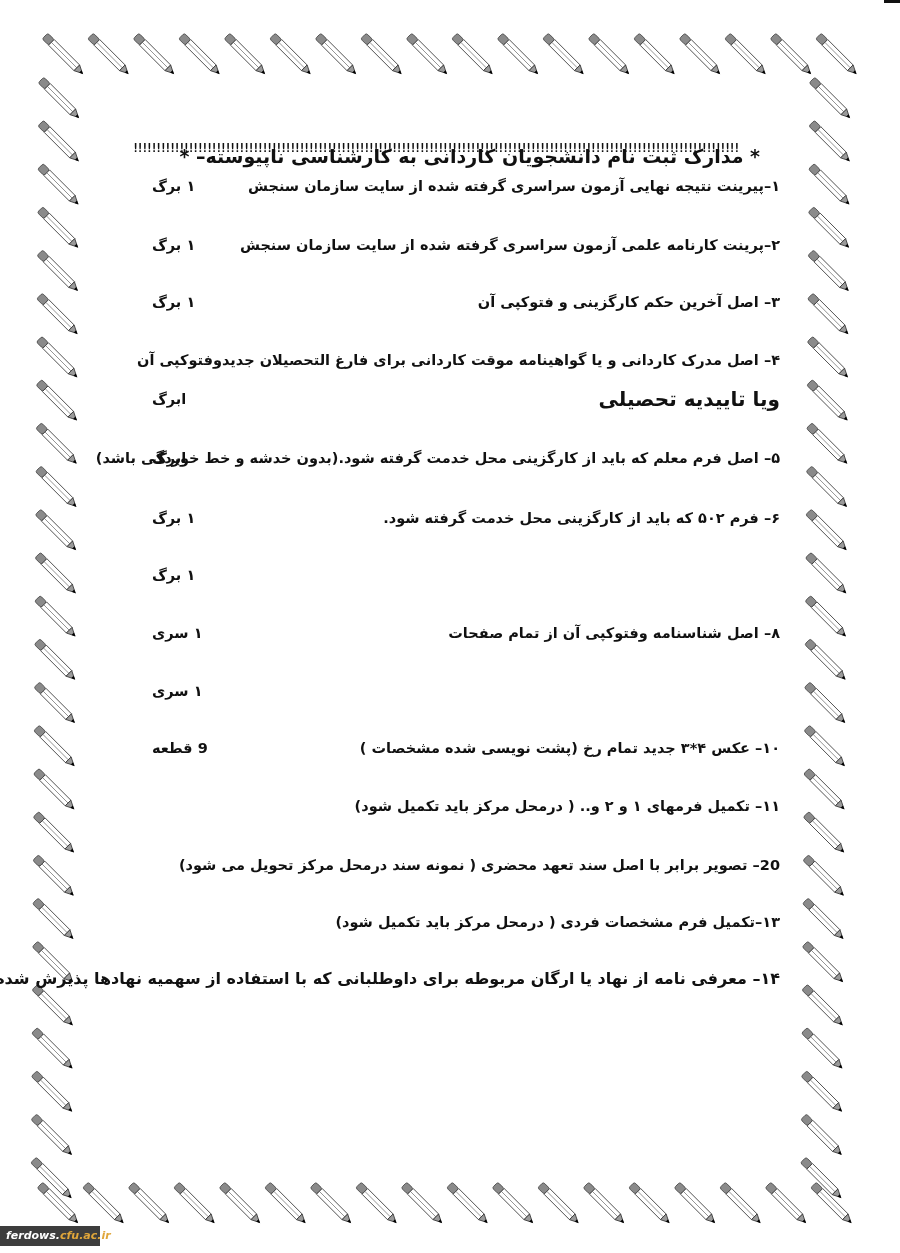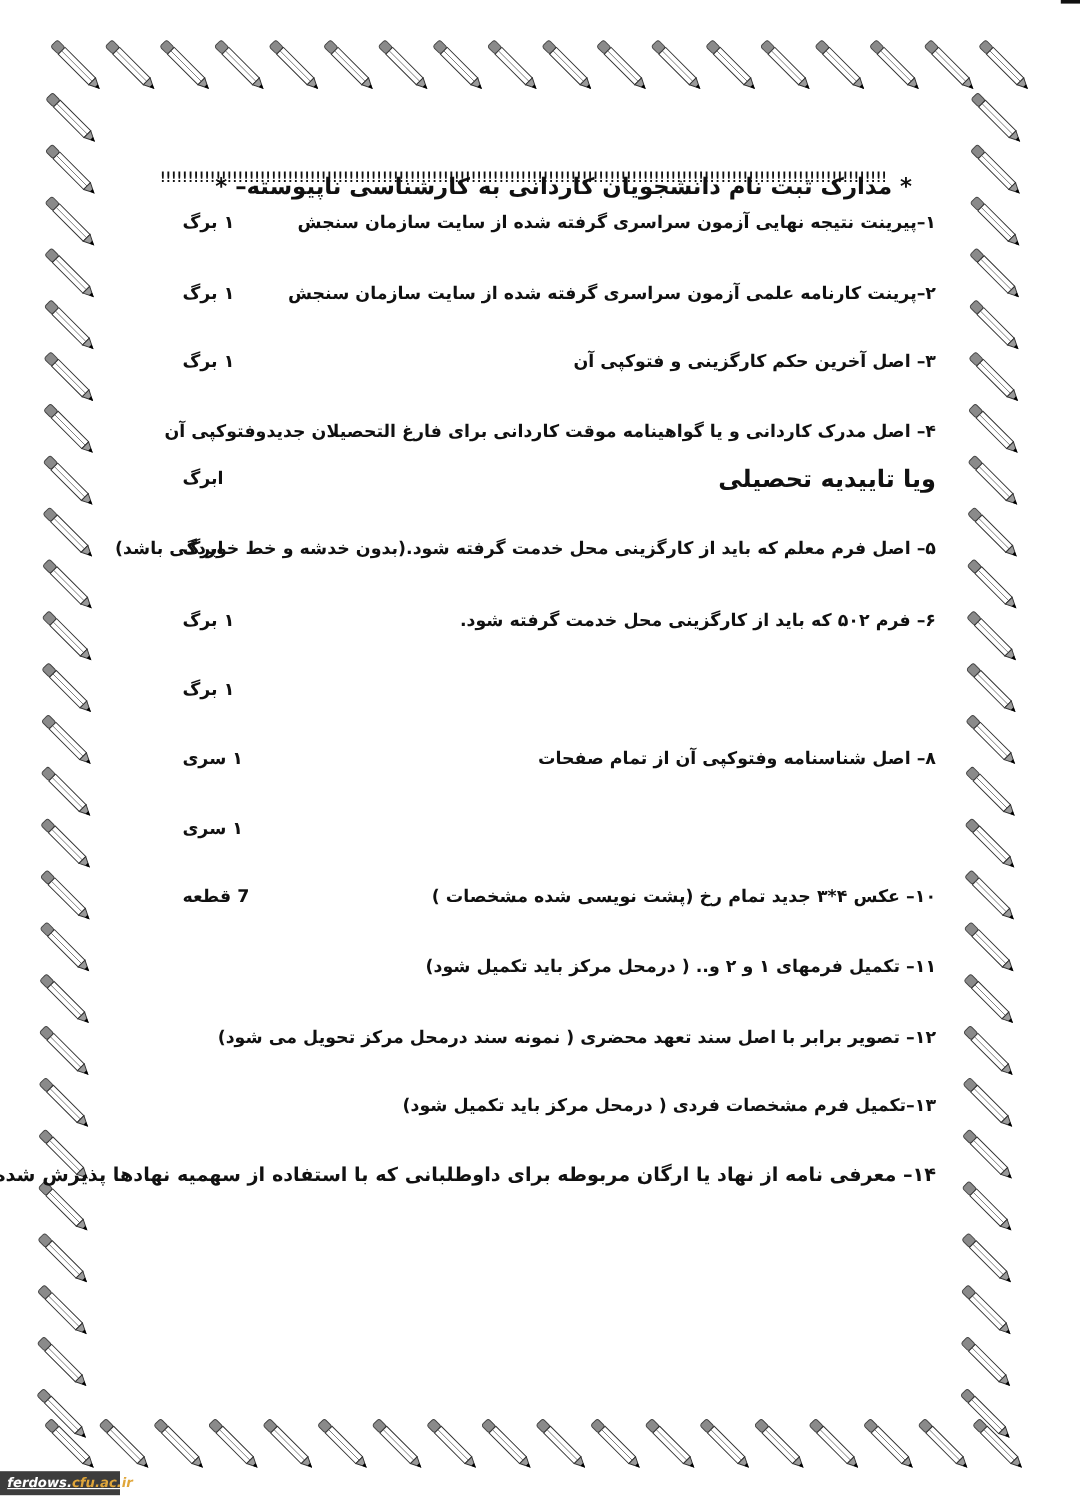--- a/index.html
+++ b/index.html
@@ -28,21 +28,21 @@
   .item .text {
     position: absolute; right: 0; font-weight: bold; font-size: 14.5px; white-space: nowrap; line-height: 24px;
   }
   .item .qty {
     position: absolute; left: 22px; font-weight: bold; font-size: 14.5px; white-space: nowrap; line-height: 24px;
   }
   .item .text.big { font-size: 20px; }
   .watermark {
     position: absolute; left: 0; top: 1226px; width: 100px; height: 20px;
     background: #3d3d3d; color: #fff; font-family: "DejaVu Sans", sans-serif;
-    font-style: italic; font-weight: bold; font-size: 11px; line-height: 20px; padding-left: 6px; box-sizing: border-box; text-decoration: underline;
+    font-style: italic; font-weight: bold; font-size: 11px; line-height: 20px; padding-left: 6px; box-sizing: border-box;
   }
   .watermark .accent { color: #e0a63a; }
 </style>
 </head>
 <body>
 
 <svg class="border" xmlns="http://www.w3.org/2000/svg" width="900" height="1253">
   <defs>
     <g id="pencil">
 
@@ -185,28 +185,28 @@
   </div>
   <div class="item" style="top:621px">
     <span class="text">۸– اصل شناسنامه وفتوکپی آن از تمام صفحات</span>
     <span class="qty">۱ سری</span>
   </div>
   <div class="item" style="top:679px">
     <span class="qty">۱ سری</span>
   </div>
   <div class="item" style="top:736px">
     <span class="text">۱۰– عکس ۴*۳ جدید تمام رخ (پشت نویسی شده مشخصات )</span>
-    <span class="qty">7 قطعه</span>
+    <span class="qty">9 قطعه</span>
   </div>
   <div class="item" style="top:794px">
     <span class="text">۱۱– تکمیل فرمهای  ۱  و   ۲ و..  ( درمحل مرکز باید تکمیل شود)</span>
     <span class="qty"></span>
   </div>
   <div class="item" style="top:853px">
-    <span class="text">۱۲– تصویر برابر با اصل سند تعهد محضری ( نمونه سند درمحل مرکز تحویل می شود)</span>
+    <span class="text">20– تصویر برابر با اصل سند تعهد محضری ( نمونه سند درمحل مرکز تحویل می شود)</span>
     <span class="qty"></span>
   </div>
   <div class="item" style="top:910px">
     <span class="text">۱۳–تکمیل فرم مشخصات فردی ( درمحل مرکز باید تکمیل شود)</span>
     <span class="qty"></span>
   </div>
   <div class="item" style="top:967px">
     <span class="text" style="font-size:16px">۱۴– معرفی نامه از نهاد یا ارگان مربوطه برای داوطلبانی که با استفاده از سهمیه نهادها پذیرش شده اند.</span>
     <span class="qty"></span>
   </div>

